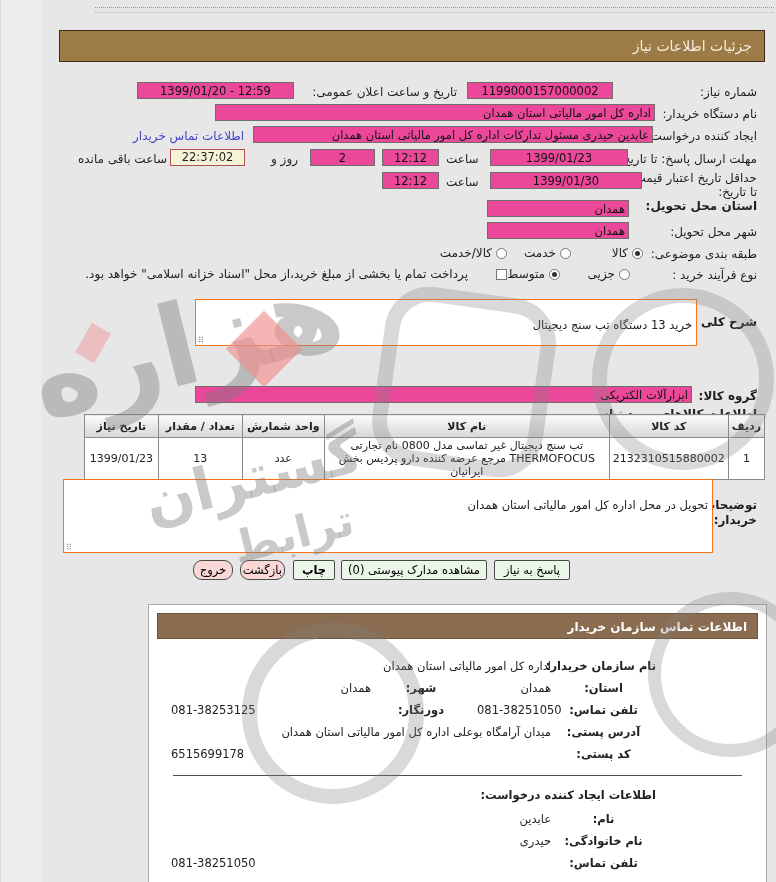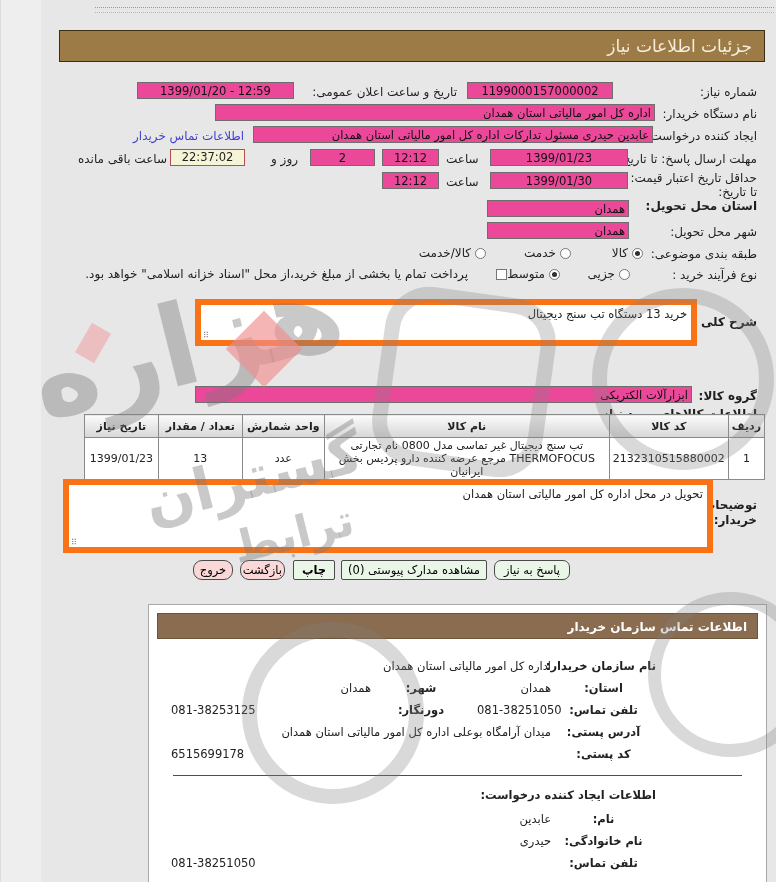--- a/index.html
+++ b/index.html
@@ -9,21 +9,21 @@
   }
   #stage{
     position:relative;width:776px;height:882px;overflow:hidden;
     background:#e7e7e7;direction:rtl;font-size:12px;color:#222;
   }
   .leftstrip{position:absolute;left:0;top:0;bottom:0;width:40px;background:#eeeeee;border-left:1px solid #dcdcdc;}
   .topdots{position:absolute;top:7px;left:95px;right:2px;height:4px;border-top:1px dotted #9a9a9a;border-bottom:1px dotted #b5b5b5;}
   .hbar{
     position:absolute;top:30px;right:11px;width:706px;height:32px;box-sizing:border-box;
     background:var(--header_bar,#9c7b47);border:1px solid #3c2f16;color:#f5eedd;
-    line-height:30px;padding-right:12px;font-size:17px;
+    line-height:30px;padding-right:12px;font-size:14px;
   }
   .lbl{position:absolute;white-space:nowrap;color:#1f1f1f;}
   .lbl.b{font-weight:bold;}
   .wrap{white-space:normal;}
   .inp{
     position:absolute;background:#ec4899;border:1px solid #6e6e6e;height:17px;box-sizing:border-box;
     font-family:inherit;font-size:11.5px;padding:0 3px;color:#111;
   }
   input.inp{margin:0;}
   .center{text-align:center;}
@@ -33,22 +33,22 @@
     position:absolute;height:17px;box-sizing:border-box;background:var(--timer_bg,#f7f3d6);
     border:1px solid var(--timer_border,#b05050);text-align:center;font-size:11.5px;line-height:15px;direction:ltr;
   }
   a.clink{position:absolute;color:var(--link_blue,#4343cd);text-decoration:none;cursor:pointer;}
   .opt{position:absolute;display:flex;align-items:center;gap:4px;direction:rtl;}
   .radio{width:11px;height:11px;border:1px solid #777;border-radius:50%;background:#fdfdfd;box-sizing:border-box;flex:0 0 auto;}
   .radio.checked{position:relative;}
   .radio.checked::after{content:"";position:absolute;left:2px;top:2px;width:5px;height:5px;border-radius:50%;background:#2f2f2f;}
   .cbox{width:11px;height:11px;border:1px solid #777;background:#fdfdfd;box-sizing:border-box;flex:0 0 auto;}
   .tarea{
-    position:absolute;background:#fff;border:6px solid #f97316;box-sizing:border-box;
-    padding:2px 4px;font-size:11.5px;overflow:hidden;
+    position:absolute;background:#fff;border:1px solid #f97316;box-sizing:border-box;
+    padding:18px 4px;font-size:11.5px;overflow:hidden;
   }
   .tarea .grip{position:absolute;left:2px;bottom:0;color:#888;font-size:8px;letter-spacing:-1px;}
   table.goods{
     position:absolute;left:84px;top:414px;width:681px;border-collapse:collapse;
     font-size:11px;background:#fff;
   }
   table.goods th,table.goods td{border:1px solid #8a8a8a;padding:1px 3px;}
   table.goods th{
     background:linear-gradient(#fbfbfb,#d7d7d7);font-weight:bold;height:20px;font-size:11px;
   }
@@ -108,39 +108,39 @@
   <div class="lbl" style="right:19px;top:152px;">مهلت ارسال پاسخ: تا تاریخ:</div>
   <input class="inp center ltr" style="left: 490px; top: 149px; width: 138px;" value="1399/01/23">
   <div class="lbl" style="left:446px;top:152px;">ساعت</div>
   <input class="inp center ltr" style="left: 382px; top: 149px; width: 57px;" value="12:12">
   <input class="inp center ltr" style="left: 310px; top: 149px; width: 65px;" value="2">
   <div class="lbl" style="left:271px;top:152px;">روز و</div>
   <div class="timer" style="left:170px;top:149px;width:75px;">22:37:02</div>
   <div class="lbl" style="left:78px;top:152px;">ساعت باقی مانده</div>
 
   <div class="lbl wrap" style="right:19px;top:171px;width:128px;line-height:14px;text-align:right;white-space:normal;">حداقل تاریخ اعتبار قیمت: تا تاریخ:</div>
-  <input class="inp center ltr" style="left: 490px; top: 172px; width: 138px;" value="1399/01/30">
+  <input class="inp center ltr" style="left: 490px; top: 172px; width: 152px;" value="1399/01/30">
   <div class="lbl" style="left:446px;top:175px;">ساعت</div>
   <input class="inp center ltr" style="left: 382px; top: 172px; width: 57px;" value="12:12">
 
   <div class="lbl" style="right:19px;top:199px;font-weight:bold;">استان محل تحویل:</div>
   <input class="inp rtxt" style="left: 487px; top: 200px; width: 142px;" value="همدان">
   <div class="lbl" style="right:19px;top:225px;">شهر محل تحویل:</div>
   <input class="inp rtxt" style="left: 487px; top: 222px; width: 142px;" value="همدان">
 
   <div class="lbl" style="right:19px;top:247px;">طبقه بندی موضوعی:</div>
   <div class="opt" style="right:133px;top:246px;">
     <span class="radio checked"></span>
     <span>کالا</span>
   </div>
   <div class="opt" style="right:205px;top:246px;">
     <span class="radio"></span>
     <span>خدمت</span>
   </div>
-  <div class="opt" style="right:290px;top:246px;">
+  <div class="opt" style="right:269px;top:246px;">
     <span class="radio"></span>
     <span>کالا/خدمت</span>
   </div>
 
   <div class="lbl" style="right:19px;top:268px;">نوع فرآیند خرید :</div>
   <div class="opt" style="right:146px;top:267px;">
     <span class="radio"></span>
     <span>جزیی</span>
   </div>
   <div class="opt" style="right:216px;top:267px;">
@@ -190,21 +190,21 @@
     </tr>
   </tbody>
     </table>
 
   <div class="lbl b wrap" style="right:19px;top:498px;width:70px;line-height:15px;text-align:right;white-space:normal;">توضیحات خریدار:</div>
   <div class="tarea" style="left:63px;top:479px;width:650px;height:74px;">
     <span>تحویل در محل اداره کل امور مالیاتی استان همدان</span>
     <span class="grip">⠿</span>
   </div>
 
-  <button class="btn green" style="left:494px;width:76px;border-radius:7px;">پاسخ به نیاز</button>
+  <button class="btn green" style="left:494px;width:76px;">پاسخ به نیاز</button>
   <button class="btn green" style="left:341px;width:146px;">مشاهده مدارک پیوستی (0)</button>
   <button class="btn green" style="left:293px;width:42px;font-weight:bold;">چاپ</button>
   <button class="btn pink" style="left:240px;width:45px;">بازگشت</button>
   <button class="btn pink" style="left:193px;width:40px;">خروج</button>
 
   <div class="panel">
     <div class="phead">اطلاعات تماس سازمان خریدار</div>
     <div style="height:8px;"></div>
     <div class="crow">
       <span class="cl">نام سازمان خریدار:</span>

